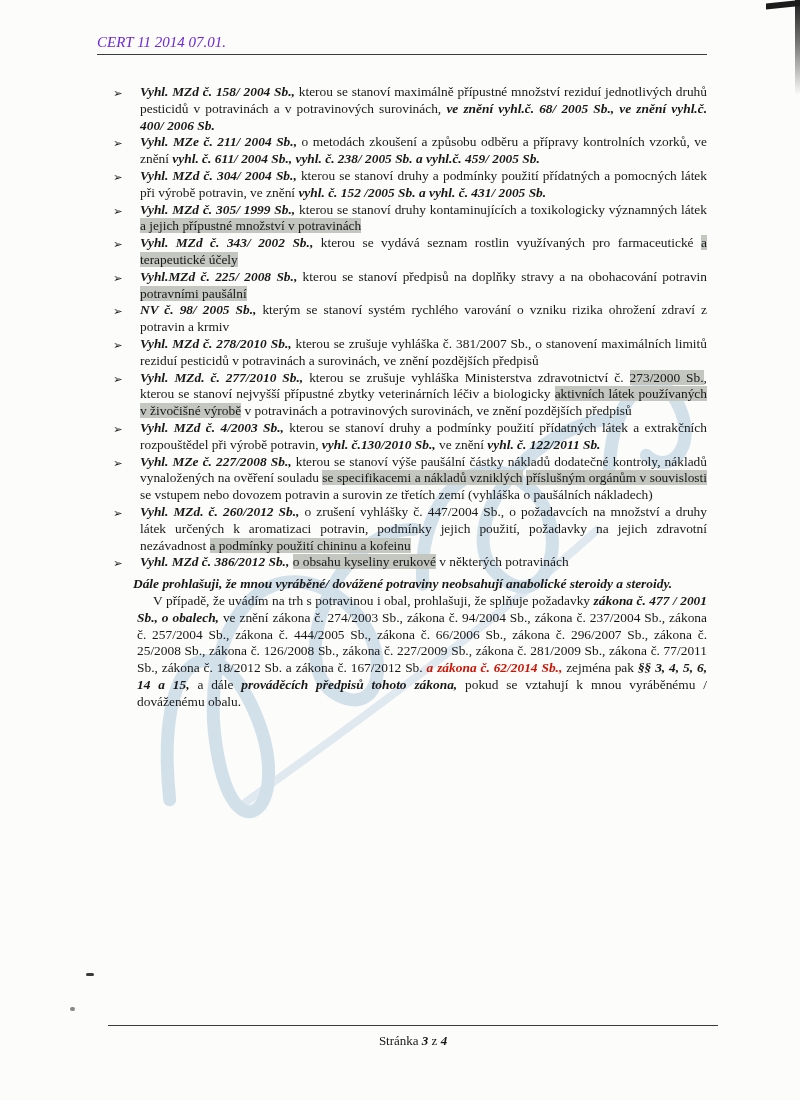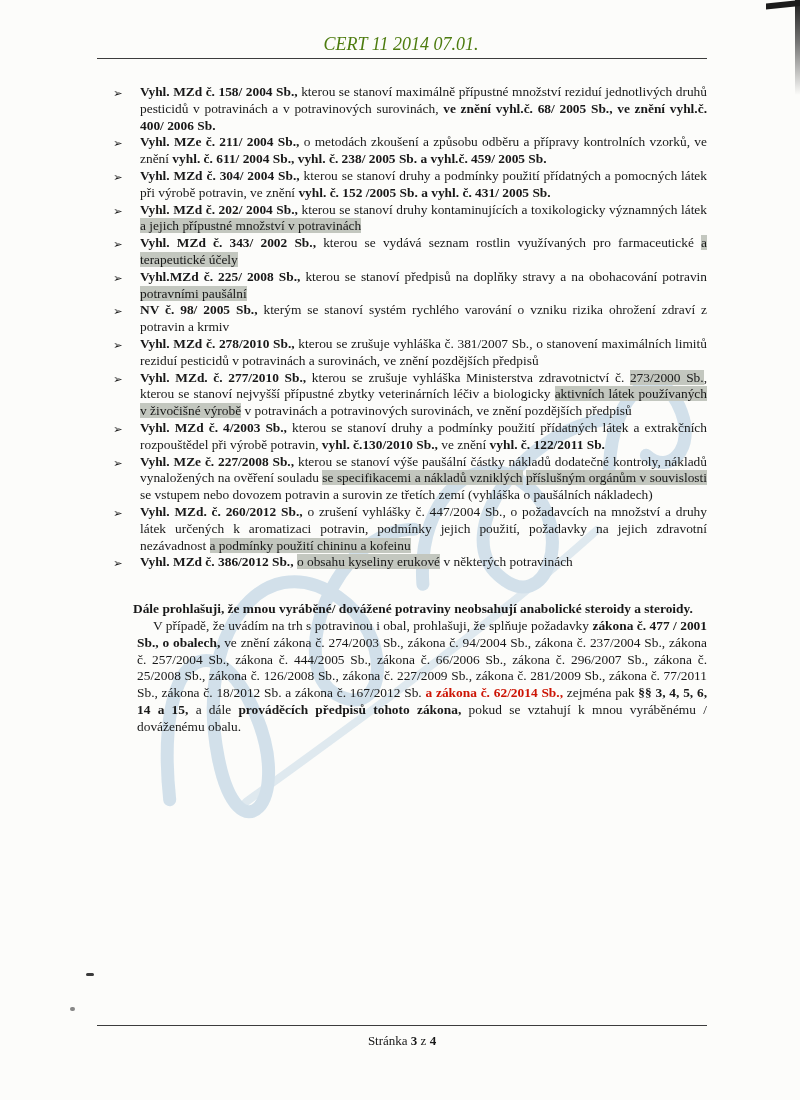--- a/index.html
+++ b/index.html
@@ -10,40 +10,40 @@
   
   .art-corner { position:absolute; top:0; right:0; width:34px; height:6px; background:#1c1c1c; transform:skewY(-6deg); transform-origin:right top; }
   .art-edge { position:absolute; top:0; right:0; width:5px; height:95px; background:linear-gradient(to bottom,#1c1c1c 0%, rgba(28,28,28,0.6) 45%, rgba(28,28,28,0) 100%); }
   .art-dash1 { position:absolute; left:86px; top:973px; width:8px; height:3px; background:#3a3a3a; border-radius:2px; }
   .art-dash2 { position:absolute; left:70px; top:1007px; width:5px; height:4px; background:#555; border-radius:2px; opacity:.7; }
 
   
   .watermark { position:absolute; left:25px; top:265px; width:740px; height:590px; color:var(--wm,#a9c6dc); opacity:.5; pointer-events:none; }
 
   .header { position:absolute; left:97px; top:34px; width:610px; }
-  .header-text { text-align:center; font-style:italic; font-size:18px; padding-right:2px; color:#4d7c0f; }
+  .header-text { text-align:left; font-style:italic; font-size:15px; padding-right:2px; color:#6d28d9; }
   .rule { border-top:1.3px solid #3c3c3c; margin-top:3px; }
 
   .content { position:absolute; left:97px; top:84px; width:610px; font-size:13.4px; line-height:16.8px; }
 
   .li-row { display:flex; padding-left:16px; }
   .li-marker { flex:0 0 27px; width:27px; font-family:"DejaVu Sans", sans-serif; font-size:11.5px; padding-top:1px; }
   .li-text { flex:1; text-align:justify; }
 
-  .b { font-weight:bold; }
+  .b { font-weight:bold;font-style:italic; }
   .hl { background:var(--hl,#c4c8c0); }
   .red { color:var(--red,#cc1100); }
 
   .para { text-align:justify; }
   .para-0 { margin-top:14px; text-indent:36px; }
   .para-1 { margin-top:3px; text-indent:0; }
-  .para-2 { margin-top:29px; text-indent:36px; }
+  .para-2 { margin-top:4px; text-indent:36px; }
   .para-3 { margin-top:0; text-indent:16px;margin-left:40px; }
 
-  .footer { position:absolute; left:97px; top:1022px; width:610px; }
+  .footer { position:absolute; left:108px; top:1022px; width:610px; }
   .footer-text { text-align:center; font-size:13px; margin-top:7px; }
 </style>
 </head>
 <body>
 
 <div class="page">
 
   <div class="art-corner"></div>
   <div class="art-edge"></div>
   <div class="art-dash1"></div>
@@ -72,21 +72,21 @@
         <div class="li-row">
           <span class="li-marker">➢</span>
           <div class="li-text"><span class="b">Vyhl. MZe č. 211/ 2004 Sb.,</span><span> o metodách zkoušení a způsobu odběru a přípravy kontrolních vzorků, ve znění </span><span class="b">vyhl. č. 611/ 2004 Sb., vyhl. č. 238/ 2005 Sb. a vyhl.č. 459/ 2005 Sb.</span></div>
         </div>
         <div class="li-row">
           <span class="li-marker">➢</span>
           <div class="li-text"><span class="b">Vyhl. MZd č. 304/ 2004 Sb.,</span><span> kterou se stanoví druhy a podmínky použití přídatných a pomocných látek při výrobě potravin, ve znění </span><span class="b">vyhl. č. 152 /2005 Sb. a vyhl. č. 431/ 2005 Sb.</span></div>
         </div>
         <div class="li-row">
           <span class="li-marker">➢</span>
-          <div class="li-text"><span class="b">Vyhl. MZd č. 202/ 2004 Sb.,</span><span> kterou se stanoví druhy kontaminujících a toxikologicky významných látek </span><span class="hl">a jejich přípustné množství v potravinách</span></div>
+          <div class="li-text"><span class="b">Vyhl. MZd č. 305/ 1999 Sb.,</span><span> kterou se stanoví druhy kontaminujících a toxikologicky významných látek </span><span class="hl">a jejich přípustné množství v potravinách</span></div>
         </div>
         <div class="li-row">
           <span class="li-marker">➢</span>
           <div class="li-text"><span class="b">Vyhl. MZd č. 343/ 2002 Sb.,</span><span> kterou se vydává seznam rostlin využívaných pro farmaceutické </span><span class="hl">a terapeutické účely</span></div>
         </div>
         <div class="li-row">
           <span class="li-marker">➢</span>
           <div class="li-text"><span class="b">Vyhl.MZd č. 225/ 2008 Sb.,</span><span> kterou se stanoví předpisů na doplňky stravy a na obohacování potravin </span><span class="hl">potravními paušální</span></div>
         </div>
         <div class="li-row">

